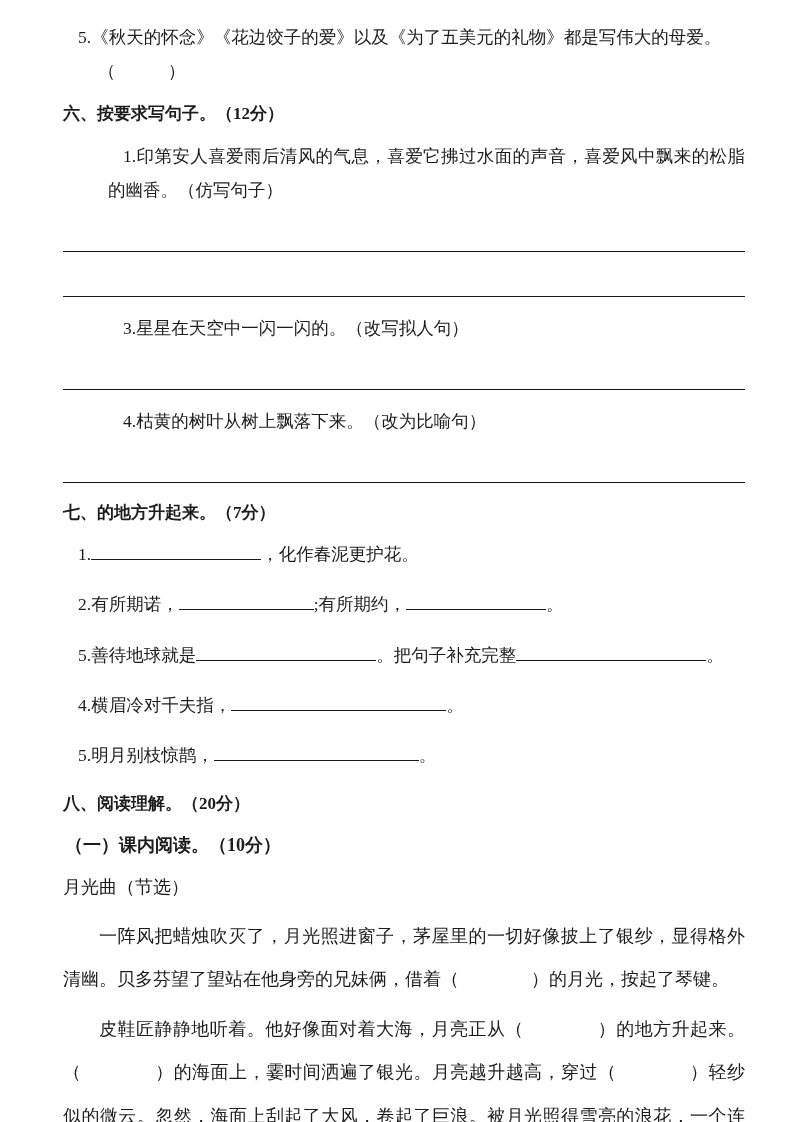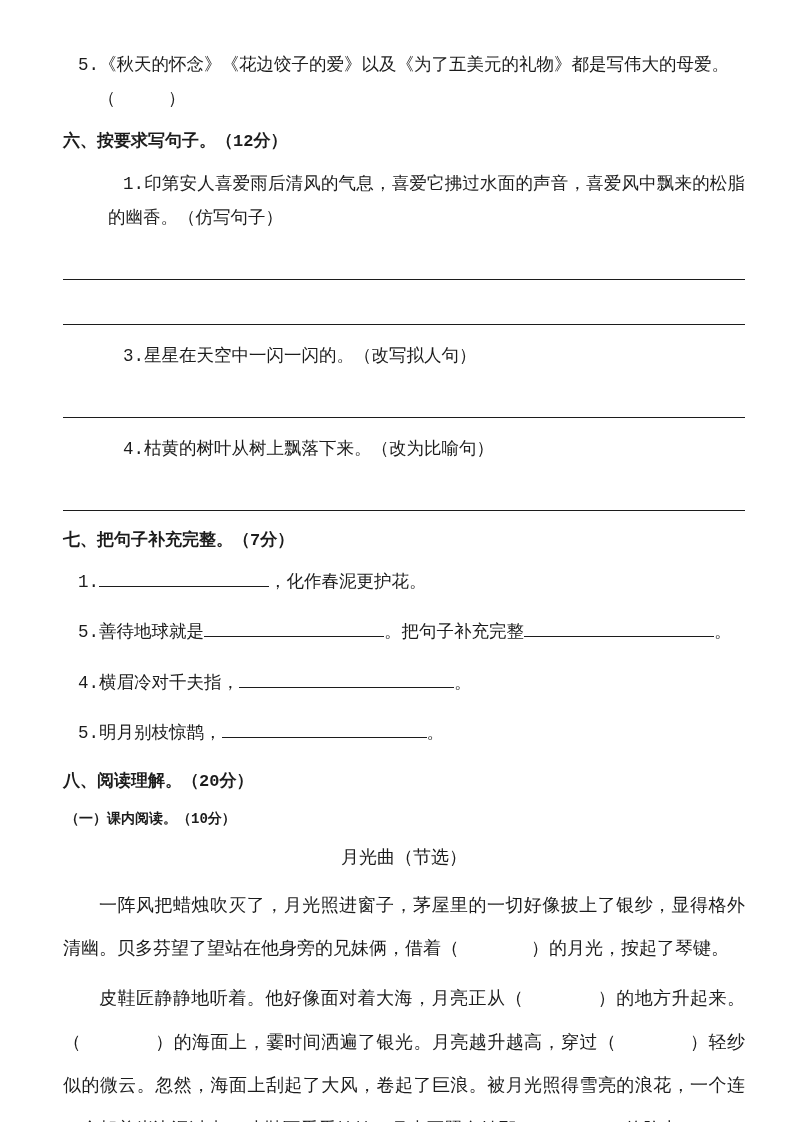--- a/index.html
+++ b/index.html
@@ -7,22 +7,21 @@
   body {
     width: 792px;
     height: 1122px;
     font-family: "Liberation Serif", "DejaVu Serif", serif;
     color: #1c1c1c;
     overflow: hidden;
   }
   .page {
     width: 792px;
     height: 1122px;
-    padding: 48px 47px 20px 63px;
-    font-family: Liberation Mono, monospace;
+    padding: 20px 47px 20px 63px;
   }
 
   
   .txt { font-size: 17.5px; line-height: 1.95; margin-left: 45px; }
 
   
   .q5 {
     margin-left: 15px;
     padding-left: 20px;
     text-indent: -20px;
@@ -60,28 +59,28 @@
   }
   .w170 { width: 170px; }
   .w135 { width: 135px; }
   .w140 { width: 140px; }
   .w180 { width: 180px; }
   .w190 { width: 190px; }
   .w215 { width: 215px; }
   .w205 { width: 205px; }
 
   .sub-title {
-    font-size: 14px;
+    font-size: 18px;
     font-weight: bold;
     line-height: 1.9;
     margin: 4px 0 8px 2px;
   }
 
   .passage-title {
-    text-align: center;
+    text-align: left;
     font-size: 18px;
     line-height: 1.9;
     margin: 8px 0 10px 0;
   }
 
   .para {
     font-size: 18px;
     line-height: 2.42;
     text-align: justify;
     text-indent: 2em;
@@ -102,26 +101,29 @@
   <div class="answer-line"></div>
 
   <div class="answer-line"></div>
 
   <div class="txt q6-item">3.星星在天空中一闪一闪的。（改写拟人句）</div>
   <div class="answer-line"></div>
 
   <div class="txt q6-item">4.枯黄的树叶从树上飘落下来。（改为比喻句）</div>
   <div class="answer-line"></div>
 
-  <div class="sec-title">七、把句子补充完整。（7分）</div>
+  <div class="sec-title">七、的地方升起来。（7分）</div>
 
   <div class="txt q7-item">
     <span>1.</span><span class="blank w170"></span><span>，化作春泥更护花。</span>
   </div>
 
+  <div class="txt q7-item">
+    <span>2.有所期诺，</span><span class="blank w135"></span><span>;有所期约，</span><span class="blank w140"></span><span>。</span>
+  </div>
 
   <div class="txt q7-item">
     <span>5.善待地球就是</span><span class="blank w180"></span><span>。把句子补充完整</span><span class="blank w190"></span><span>。</span>
   </div>
 
   <div class="txt q7-item">
     <span>4.横眉冷对千夫指，</span><span class="blank w215"></span><span>。</span>
   </div>
 
   <div class="txt q7-item">

